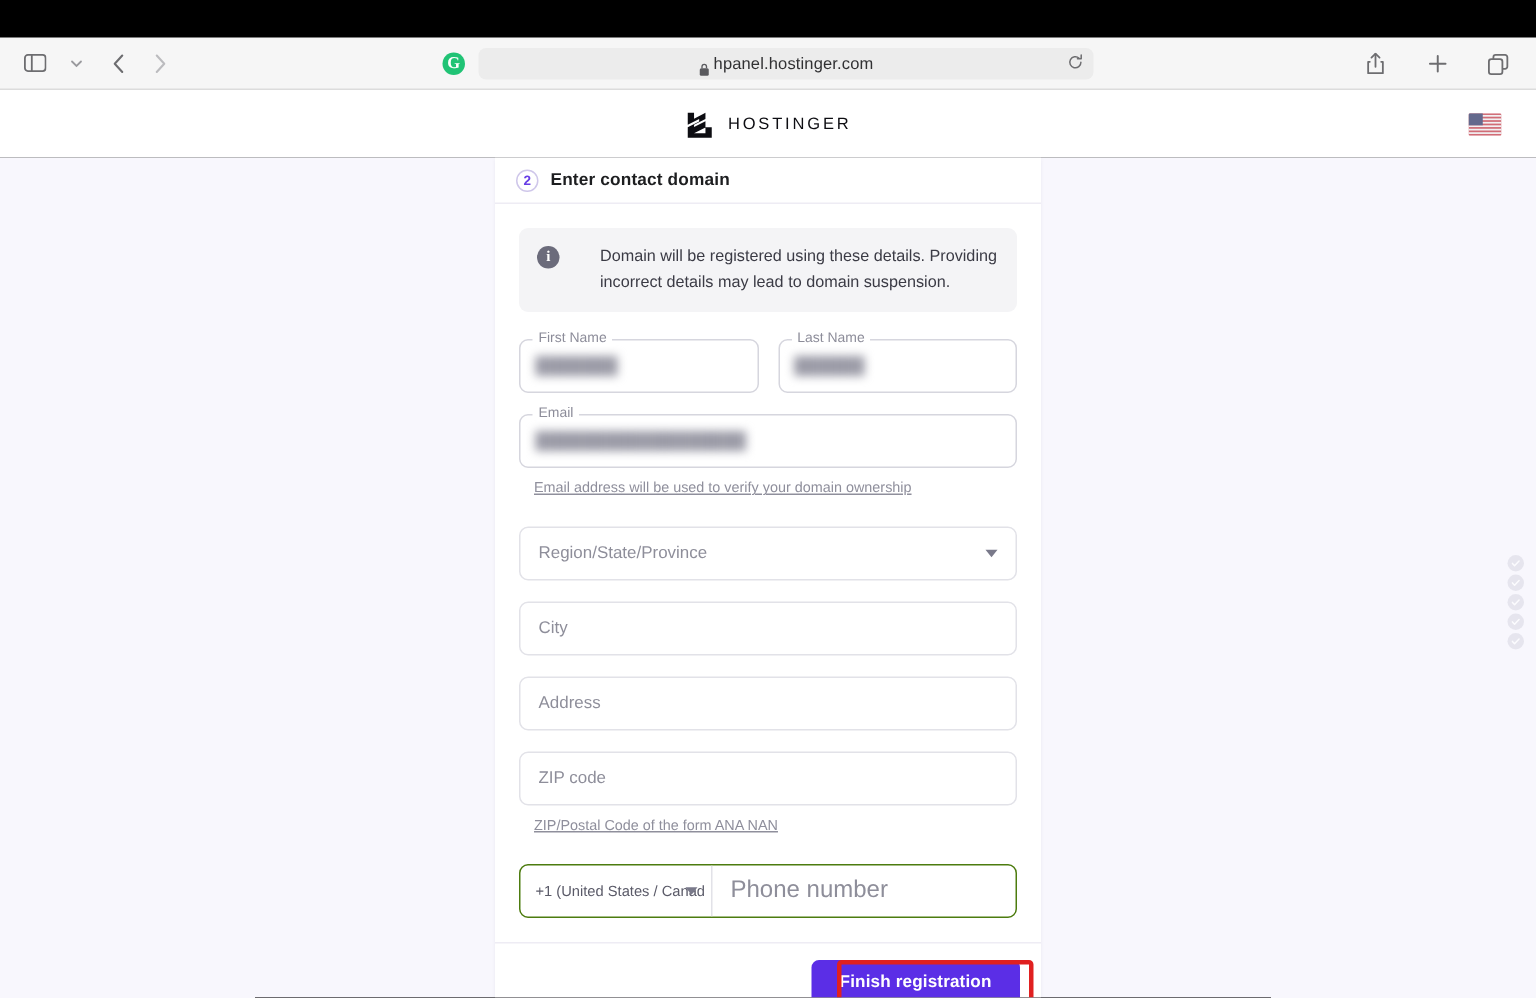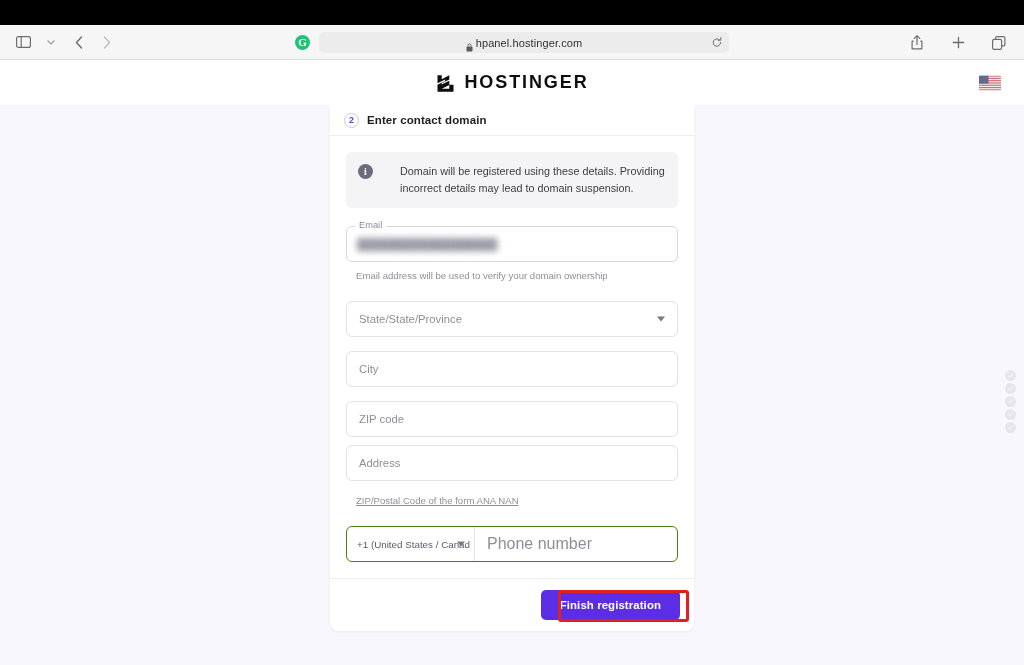--- a/index.html
+++ b/index.html
@@ -70,21 +70,21 @@
 
   
   .site-header {
     height: 45px; background: #fff;
     display: flex; align-items: center; justify-content: center;
     position: relative;
   }
   .logo-row { display: flex; align-items: center; gap: 8px; }
   .logo-mark { width: 21px; height: 21px; display: block; }
   .logo-text {
-    font-size: 18px; font-weight: bold; letter-spacing: 1.9px;
+    font-size: 11px; font-weight: normal; letter-spacing: 1.9px;
     color: #0d0d12;
   }
   .flag {
     position: absolute; right: 23px; top: 50%; transform: translateY(-50%);
     width: 22px; height: 15px; border-radius: 1px; overflow: hidden;
     opacity: 0.85;
   }
 
   
   .page {
@@ -371,44 +371,58 @@
       <span class="card-head-title">Enter contact domain</span>
     </div>
 
     <div class="card-body">
 
       <div class="info-banner">
         <span class="info-icon">i</span>
         <span class="info-text">Domain will be registered using these details. Providing incorrect details may lead to domain suspension.</span>
       </div>
 
+      <div class="row2">
+        <div class="field">
+          <div class="notched">
+            <span class="legend">First Name</span>
+            <span class="blurred-value">███████</span>
+          </div>
+        </div>
+        <div class="field">
+          <div class="notched">
+            <span class="legend">Last Name</span>
+            <span class="blurred-value">██████</span>
+          </div>
+        </div>
+      </div>
 
       <div class="field" style="margin-bottom:8px;">
         <div class="notched">
           <span class="legend">Email</span>
           <span class="blurred-value">██████████████████</span>
         </div>
       </div>
-      <div class="helper" style="margin:0 0 20px 10px;">Email address will be used to verify your domain ownership</div>
+      <div class="helper" style="margin:0 0 20px 10px;text-decoration:underline;">Email address will be used to verify your domain ownership</div>
 
       <div class="plain-input select">
-        <span>State/State/Province</span>
+        <span>Region/State/Province</span>
         <span class="caret"></span>
       </div>
 
       <div class="plain-input">
         <span>City</span>
       </div>
 
+      <div class="plain-input">
+        <span>Address</span>
+      </div>
+
       <div class="plain-input" style="margin-bottom:8px;">
         <span>ZIP code</span>
-      </div>
-
-      <div class="plain-input">
-        <span>Address</span>
       </div>
       <div class="helper" style="margin:0 0 20px 10px;text-decoration:underline;">ZIP/Postal Code of the form ANA NAN</div>
 
       <div class="phone-row">
         <div class="phone-code">
           <span>+1 (United States / Canad</span>
           <span class="caret"></span>
         </div>
         <div class="phone-num">
           <span>Phone number</span>

